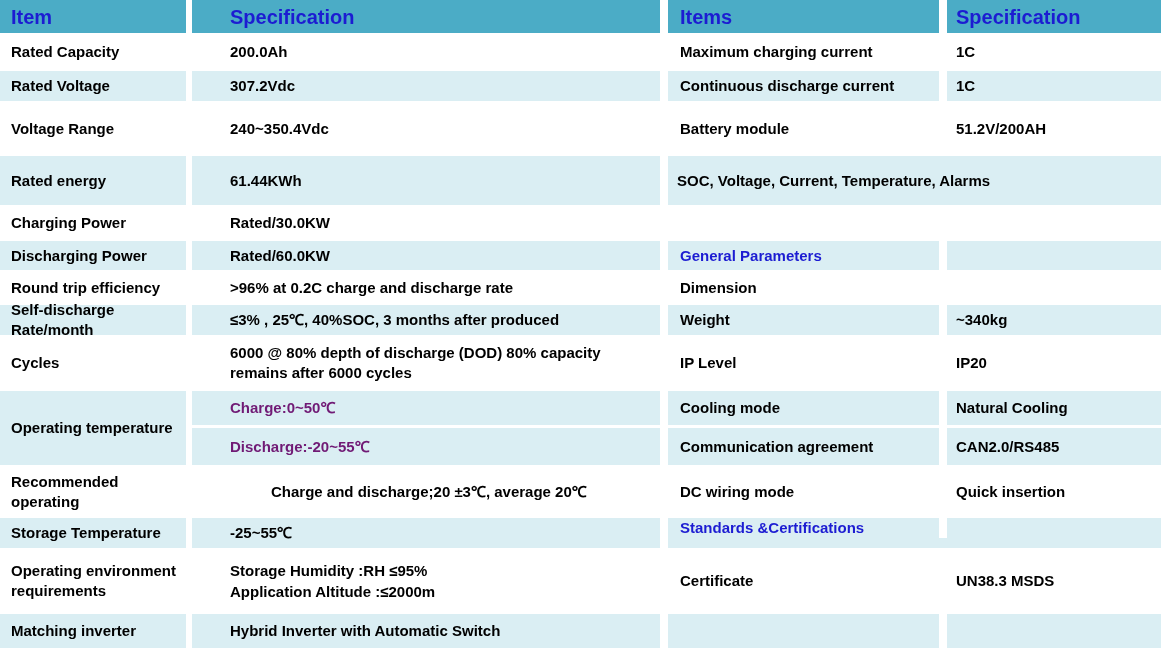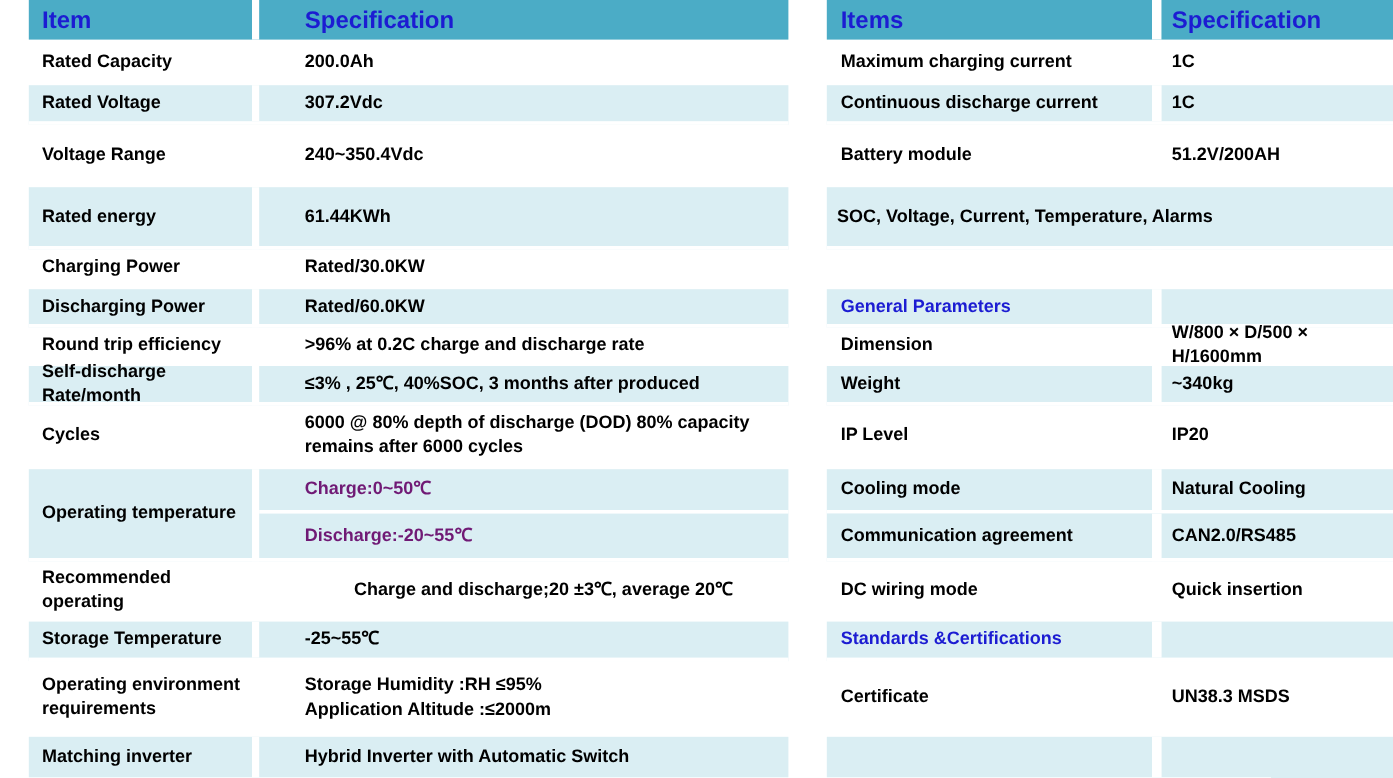--- a/index.html
+++ b/index.html
@@ -2,21 +2,21 @@
 <html style="--header-bg: #4BACC6; --row-alt-bg: #DAEEF3; --row-bg: #FFFFFF; --accent-blue: #1C1CD2; --divider: #FFFFFF;"><head>
 <meta charset="utf-8">
 <style>
   html,body{margin:0;padding:0;background:#fff;}
   body{
     width:1161px;height:648px;overflow:hidden;
     font-family:"Liberation Sans",sans-serif;font-weight:700;
     -webkit-font-smoothing:antialiased;
   }
   .wrap{display:flex;width:1161px;align-items:flex-start;}
-  .tbl{display:flex;flex-direction:column;margin-left:24px;}
+  .tbl{display:flex;flex-direction:column;}
   .tbl-left{width:660px;margin-right:8px;}
   .tbl-right{width:493px;}
   .row{display:flex;box-sizing:border-box;border-bottom:3px solid var(--divider,#fff);}
   .row.last{border-bottom:none;}
   .cell{box-sizing:border-box;display:flex;flex-direction:column;justify-content:center;}
   .label-cell{flex:none;border-right:6px solid var(--divider,#fff);font-size:15px;color:#000;line-height:20px;}
   .value-cell{flex:1;font-size:15px;color:#000;line-height:20px;padding-right:8px;}
   .tbl-left  .label-cell{width:192px;padding-left:11px;padding-right:4px;}
   .tbl-left  .value-cell{padding-left:38px;}
   .tbl-right .label-cell{width:279px;padding-left:12px;padding-right:4px;border-right-width:8px;}
@@ -132,21 +132,20 @@
         <div class="row bg-white" style="height: 33px;">
           <div class="cell label-cell"></div>
           <div class="cell value-cell"></div>
         </div>
         <div class="row bg-alt" style="height: 32px;">
           <div class="cell label-cell section-label">General Parameters</div>
           <div class="cell value-cell"></div>
         </div>
         <div class="row bg-white" style="height: 32px;">
           <div class="cell label-cell">Dimension</div>
-          <div class="cell value-cell">W/800 × D/500 × H/1600mm</div>
         </div>
         <div class="row bg-alt" style="height: 33px;">
           <div class="cell label-cell">Weight</div>
           <div class="cell value-cell">~340kg</div>
         </div>
         <div class="row bg-white" style="height: 53px;">
           <div class="cell label-cell">IP Level</div>
           <div class="cell value-cell">IP20</div>
         </div>
         <div class="row bg-alt" style="height: 37px;">
@@ -154,21 +153,21 @@
           <div class="cell value-cell">Natural Cooling</div>
         </div>
         <div class="row bg-alt" style="height: 40px;">
           <div class="cell label-cell">Communication agreement</div>
           <div class="cell value-cell">CAN2.0/RS485</div>
         </div>
         <div class="row bg-white" style="height: 50px;">
           <div class="cell label-cell">DC wiring mode</div>
           <div class="cell value-cell">Quick insertion</div>
         </div>
-        <div class="row bg-alt" style="height: 33px;">
+        <div class="row bg-alt" style="height: 33px; flex-direction: column;">
           <div class="cell label-cell section-label">Standards &amp;Certifications</div>
           <div class="cell value-cell"></div>
         </div>
         <div class="row bg-white" style="height: 63px;">
           <div class="cell label-cell">Certificate</div>
           <div class="cell value-cell">UN38.3 MSDS</div>
         </div>
         <div class="row bg-alt last" style="height: 34px;">
           <div class="cell label-cell"></div>
           <div class="cell value-cell"></div>

